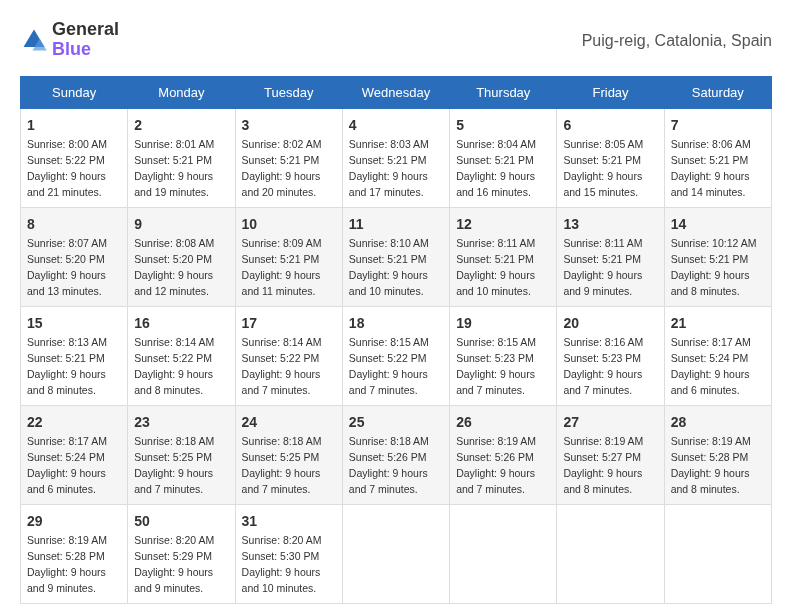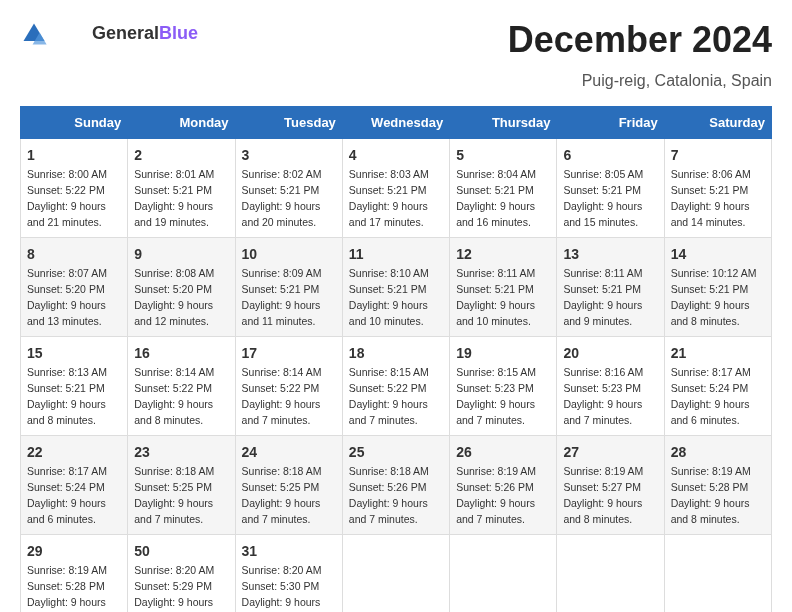--- a/index.html
+++ b/index.html
@@ -16,22 +16,22 @@
       align-items: flex-start;
       margin-bottom: 16px;
     }
     .logo {
       display: flex;
       align-items: center;
       gap: 4px;
     }
     .logo-text {
       display: flex;
+      flex-direction: column;
       line-height: 1.1;
-      margin-left: 40px;
     }
     .logo-general {
       font-size: 18px;
       font-weight: bold;
       color: #333;
     }
     .logo-blue {
       font-size: 18px;
       font-weight: bold;
       color: #8b5cf6;
@@ -58,23 +58,23 @@
       width: 100%;
       border-collapse: collapse;
       font-size: 11px;
     }
     thead tr {
       background-color: #2a6ebb;
       color: #fff;
     }
     thead th {
       padding: 8px 6px;
-      text-align: right;
+      text-align: center;
       font-size: 13px;
-      font-weight: bold;
+      font-weight: normal;
       border: 1px solid #2a6ebb;
     }
     tbody tr {
       border-bottom: 1px solid #ccc;
     }
     tbody tr:nth-child(odd) {
       background-color: #fff;
     }
     tbody tr:nth-child(even) {
       background-color: #f5f5f5;
@@ -106,21 +106,20 @@
     <svg class="logo-icon" viewBox="0 0 40 40">
       <polygon points="20,5 35,30 5,30" fill="#2a6ebb"></polygon>
       <polygon points="28,18 38,35 18,35" fill="#5599dd" opacity="0.7"></polygon>
     </svg>
     <div class="logo-text">
       <span class="logo-general">General</span>
       <span class="logo-blue">Blue</span>
     </div>
   </div>
   <div class="title-block">
-    <div class="month-title">December 2024</div>
     <div class="location">Puig-reig, Catalonia, Spain</div>
   </div>
 </div>
 
 <table>
   <thead>
     <tr>
       <th>Sunday</th>
       <th>Monday</th>
       <th>Tuesday</th>

